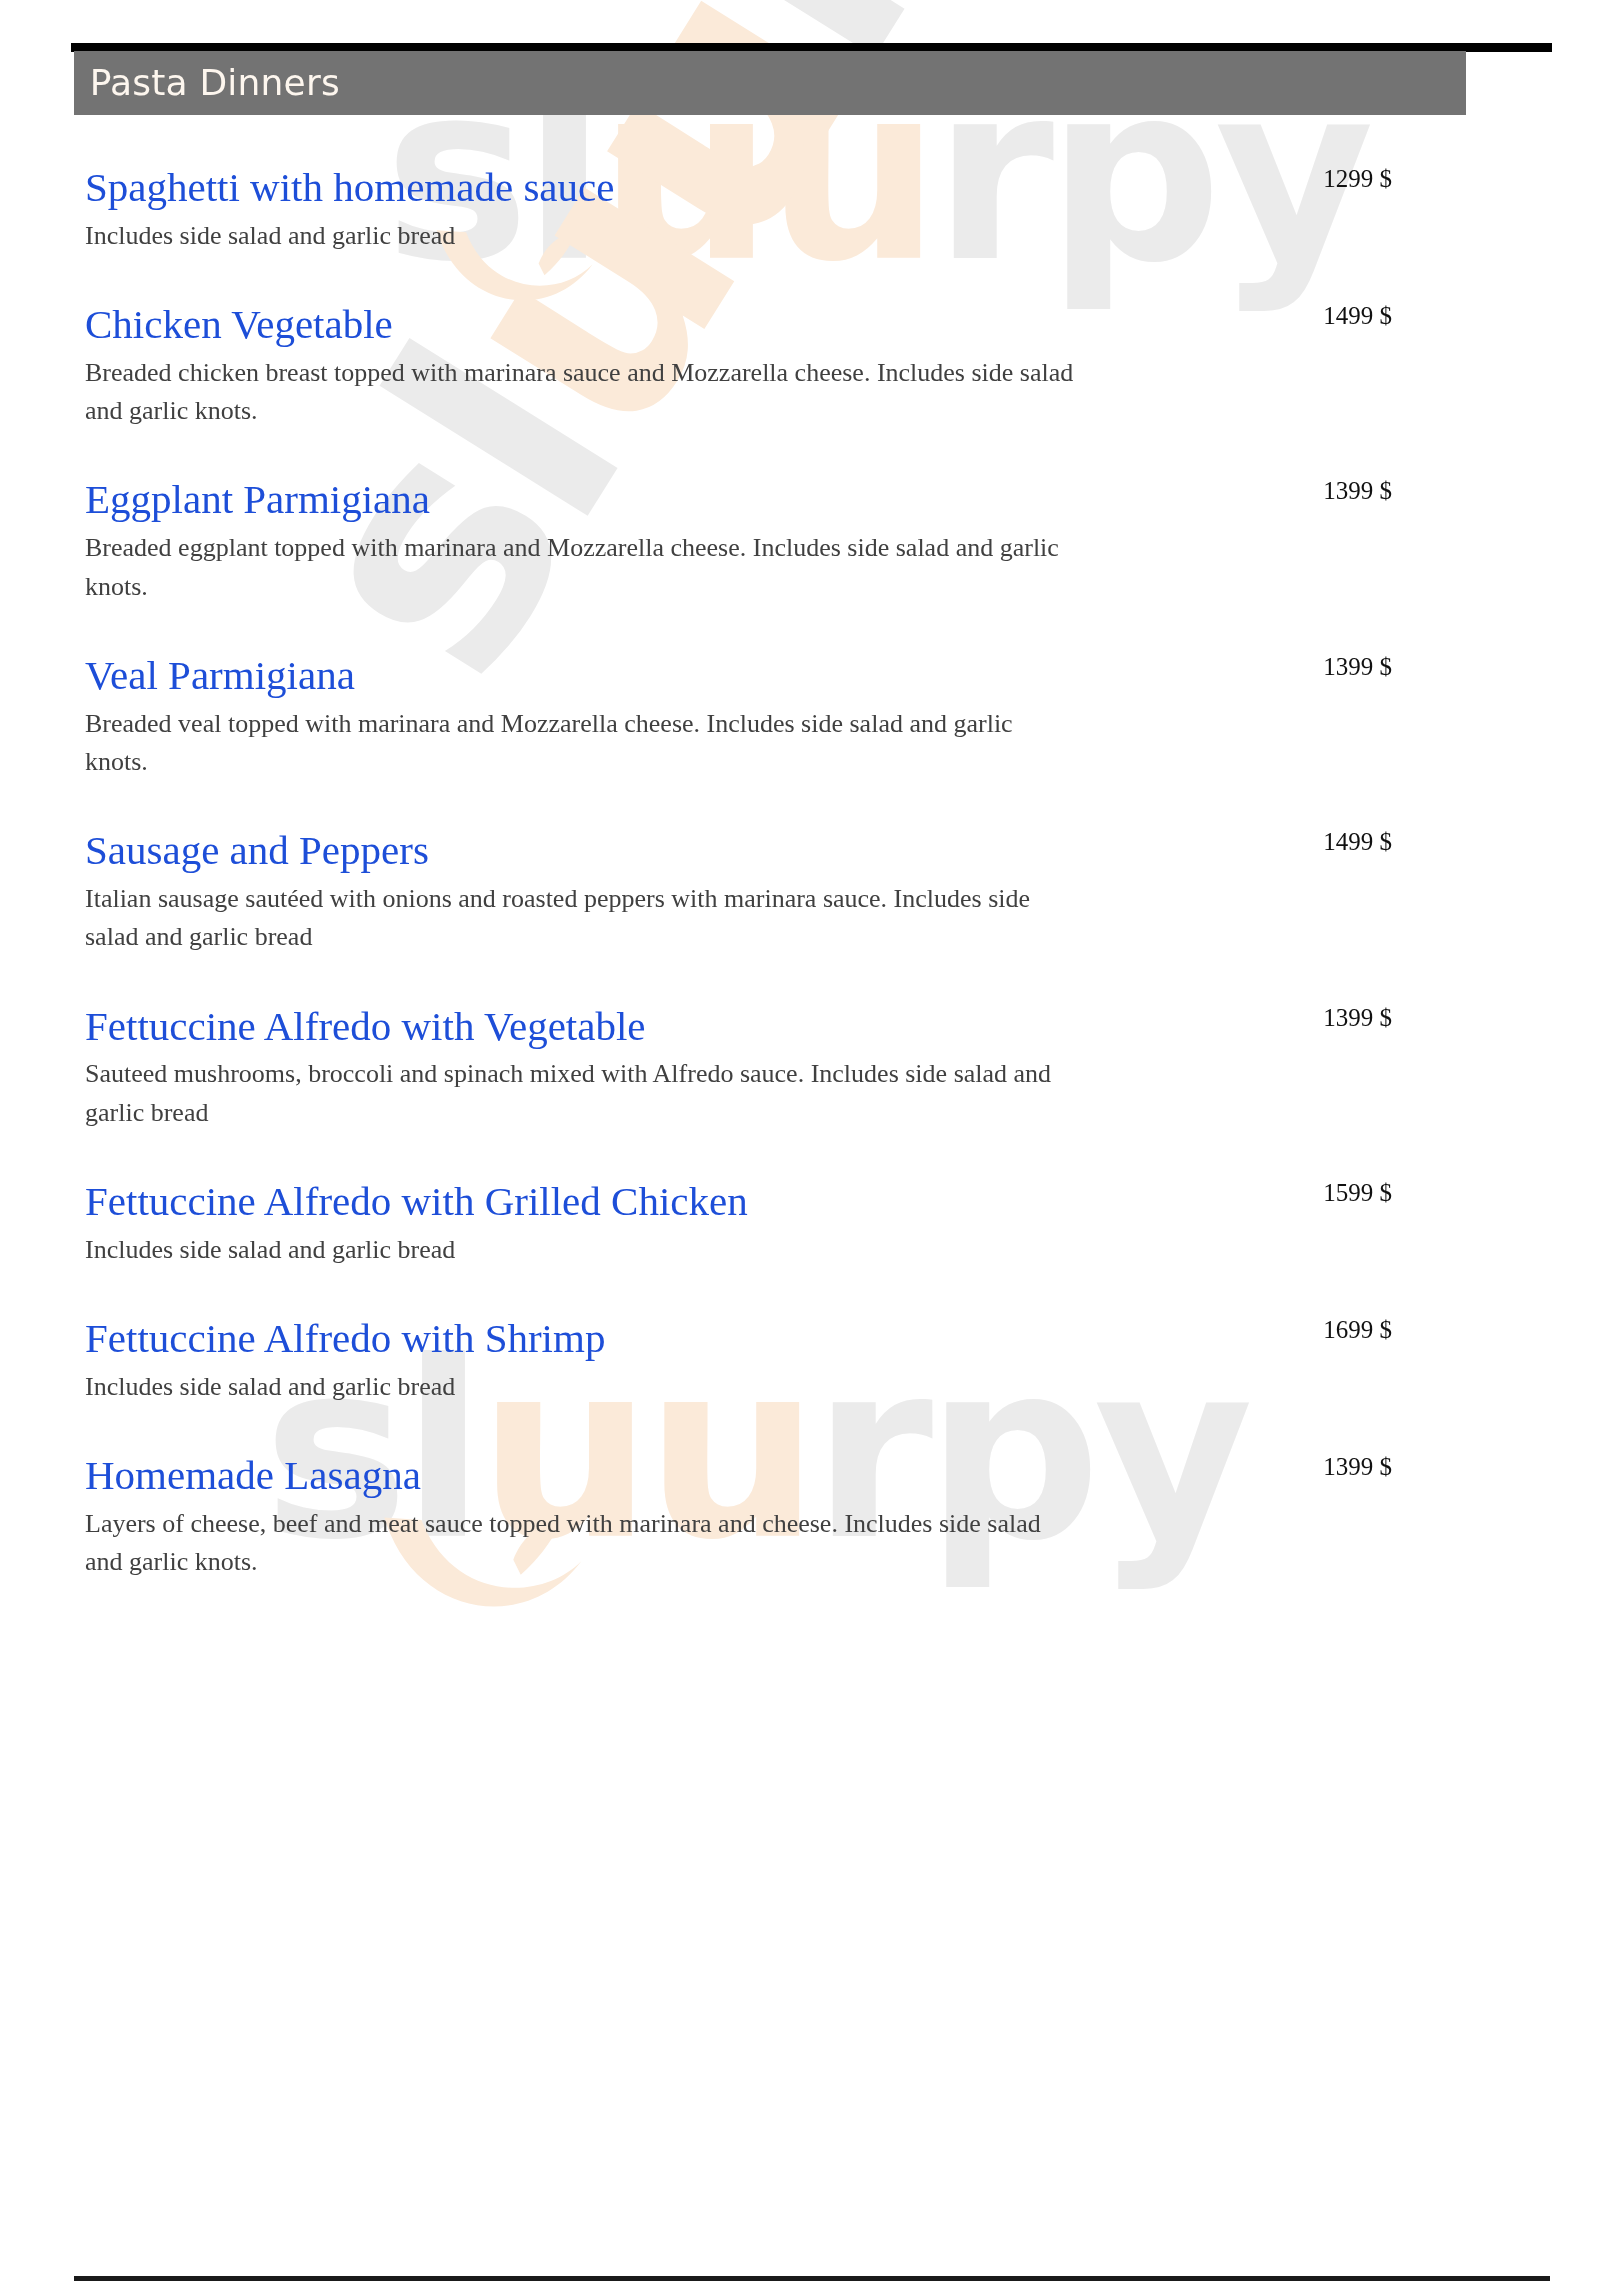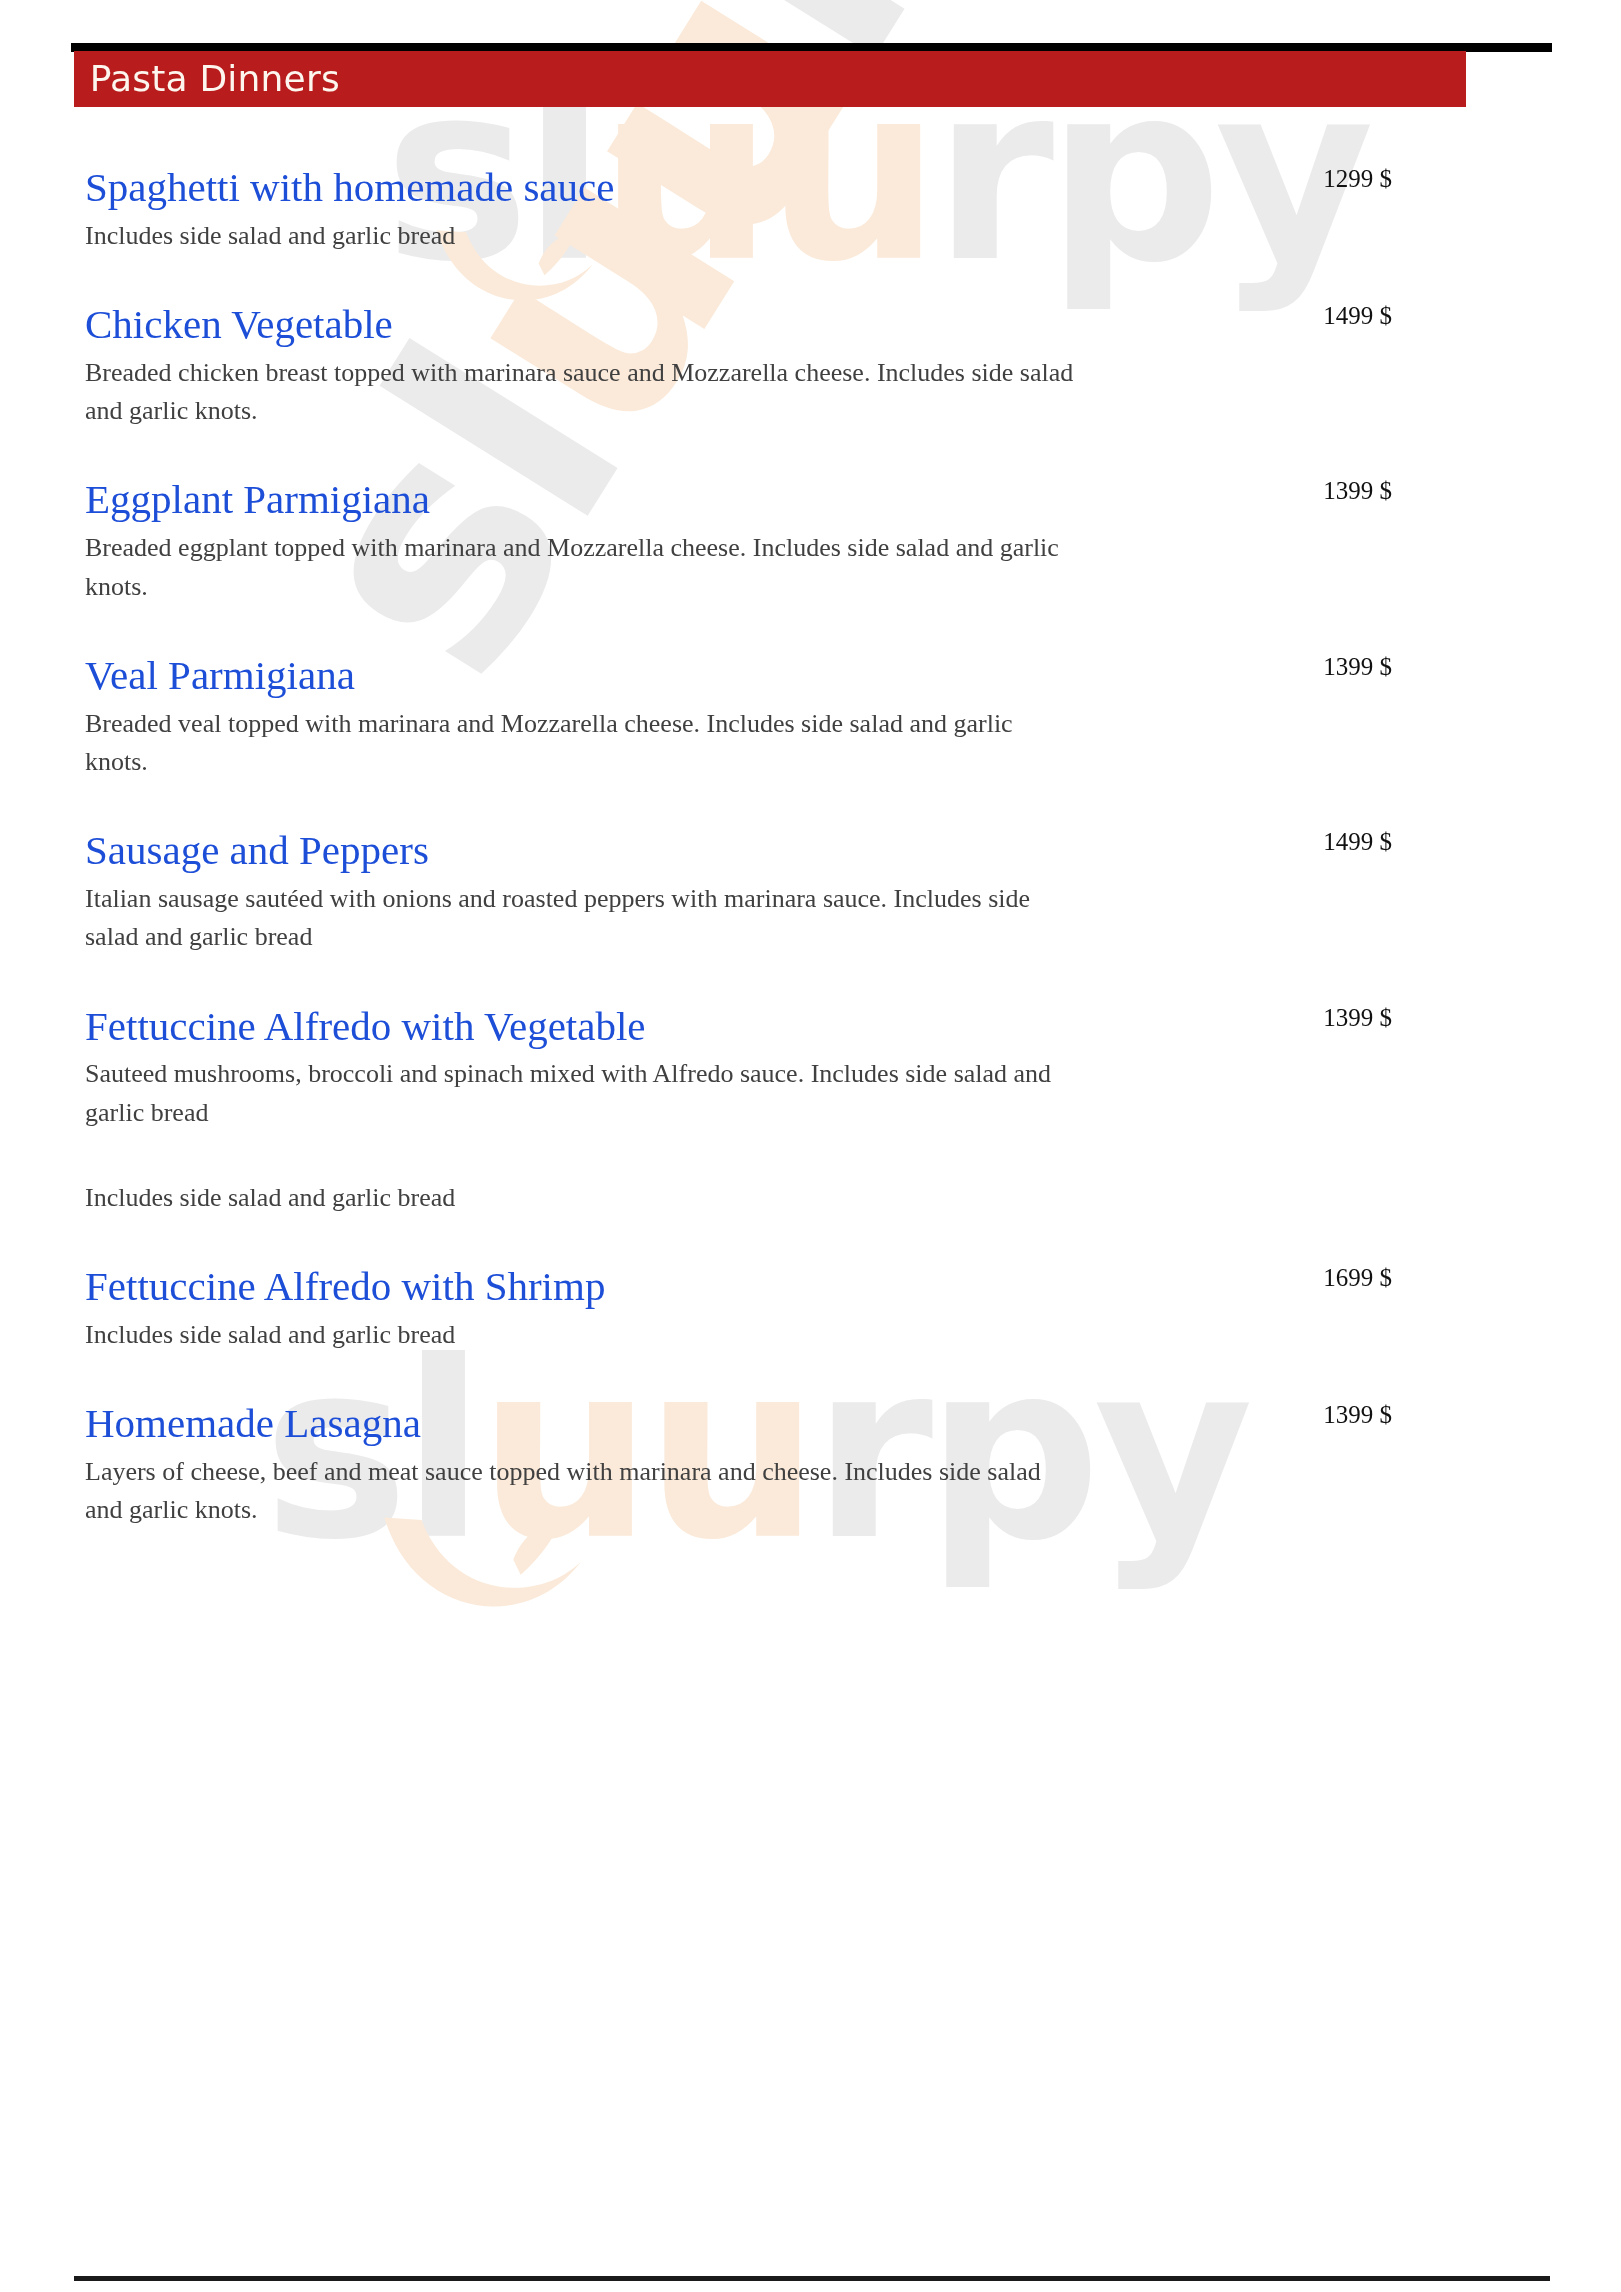--- a/index.html
+++ b/index.html
@@ -65,22 +65,22 @@
     background: #1a1a1a;
     z-index: 2;
   }
 
   
   .section-header {
     position: absolute;
     left: 74px;
     top: 51px;
     width: 1392px;
-    height: 56px;
-    background: #b91c1c;
+    height: 64px;
+    background: #737373;
     z-index: 2;
   }
   .section-header-title {
     position: absolute;
     left: 15.7px;
     top: 50%;
     transform: translateY(-52%);
     color: #fdf6ee;
     font-family: "DejaVu Sans", "Liberation Sans", sans-serif;
     font-size: 36px;
@@ -200,20 +200,24 @@
 
     <div class="menu-item">
       <div class="item-row">
         <div class="item-name">Fettuccine Alfredo with Vegetable</div>
         <div class="item-price">1399 $</div>
       </div>
       <div class="item-desc">Sauteed mushrooms, broccoli and spinach mixed with Alfredo sauce. Includes side salad and garlic bread</div>
     </div>
 
     <div class="menu-item">
+      <div class="item-row">
+        <div class="item-name">Fettuccine Alfredo with Grilled Chicken</div>
+        <div class="item-price">1599 $</div>
+      </div>
       <div class="item-desc">Includes side salad and garlic bread</div>
     </div>
 
     <div class="menu-item">
       <div class="item-row">
         <div class="item-name">Fettuccine Alfredo with Shrimp</div>
         <div class="item-price">1699 $</div>
       </div>
       <div class="item-desc">Includes side salad and garlic bread</div>
     </div>

